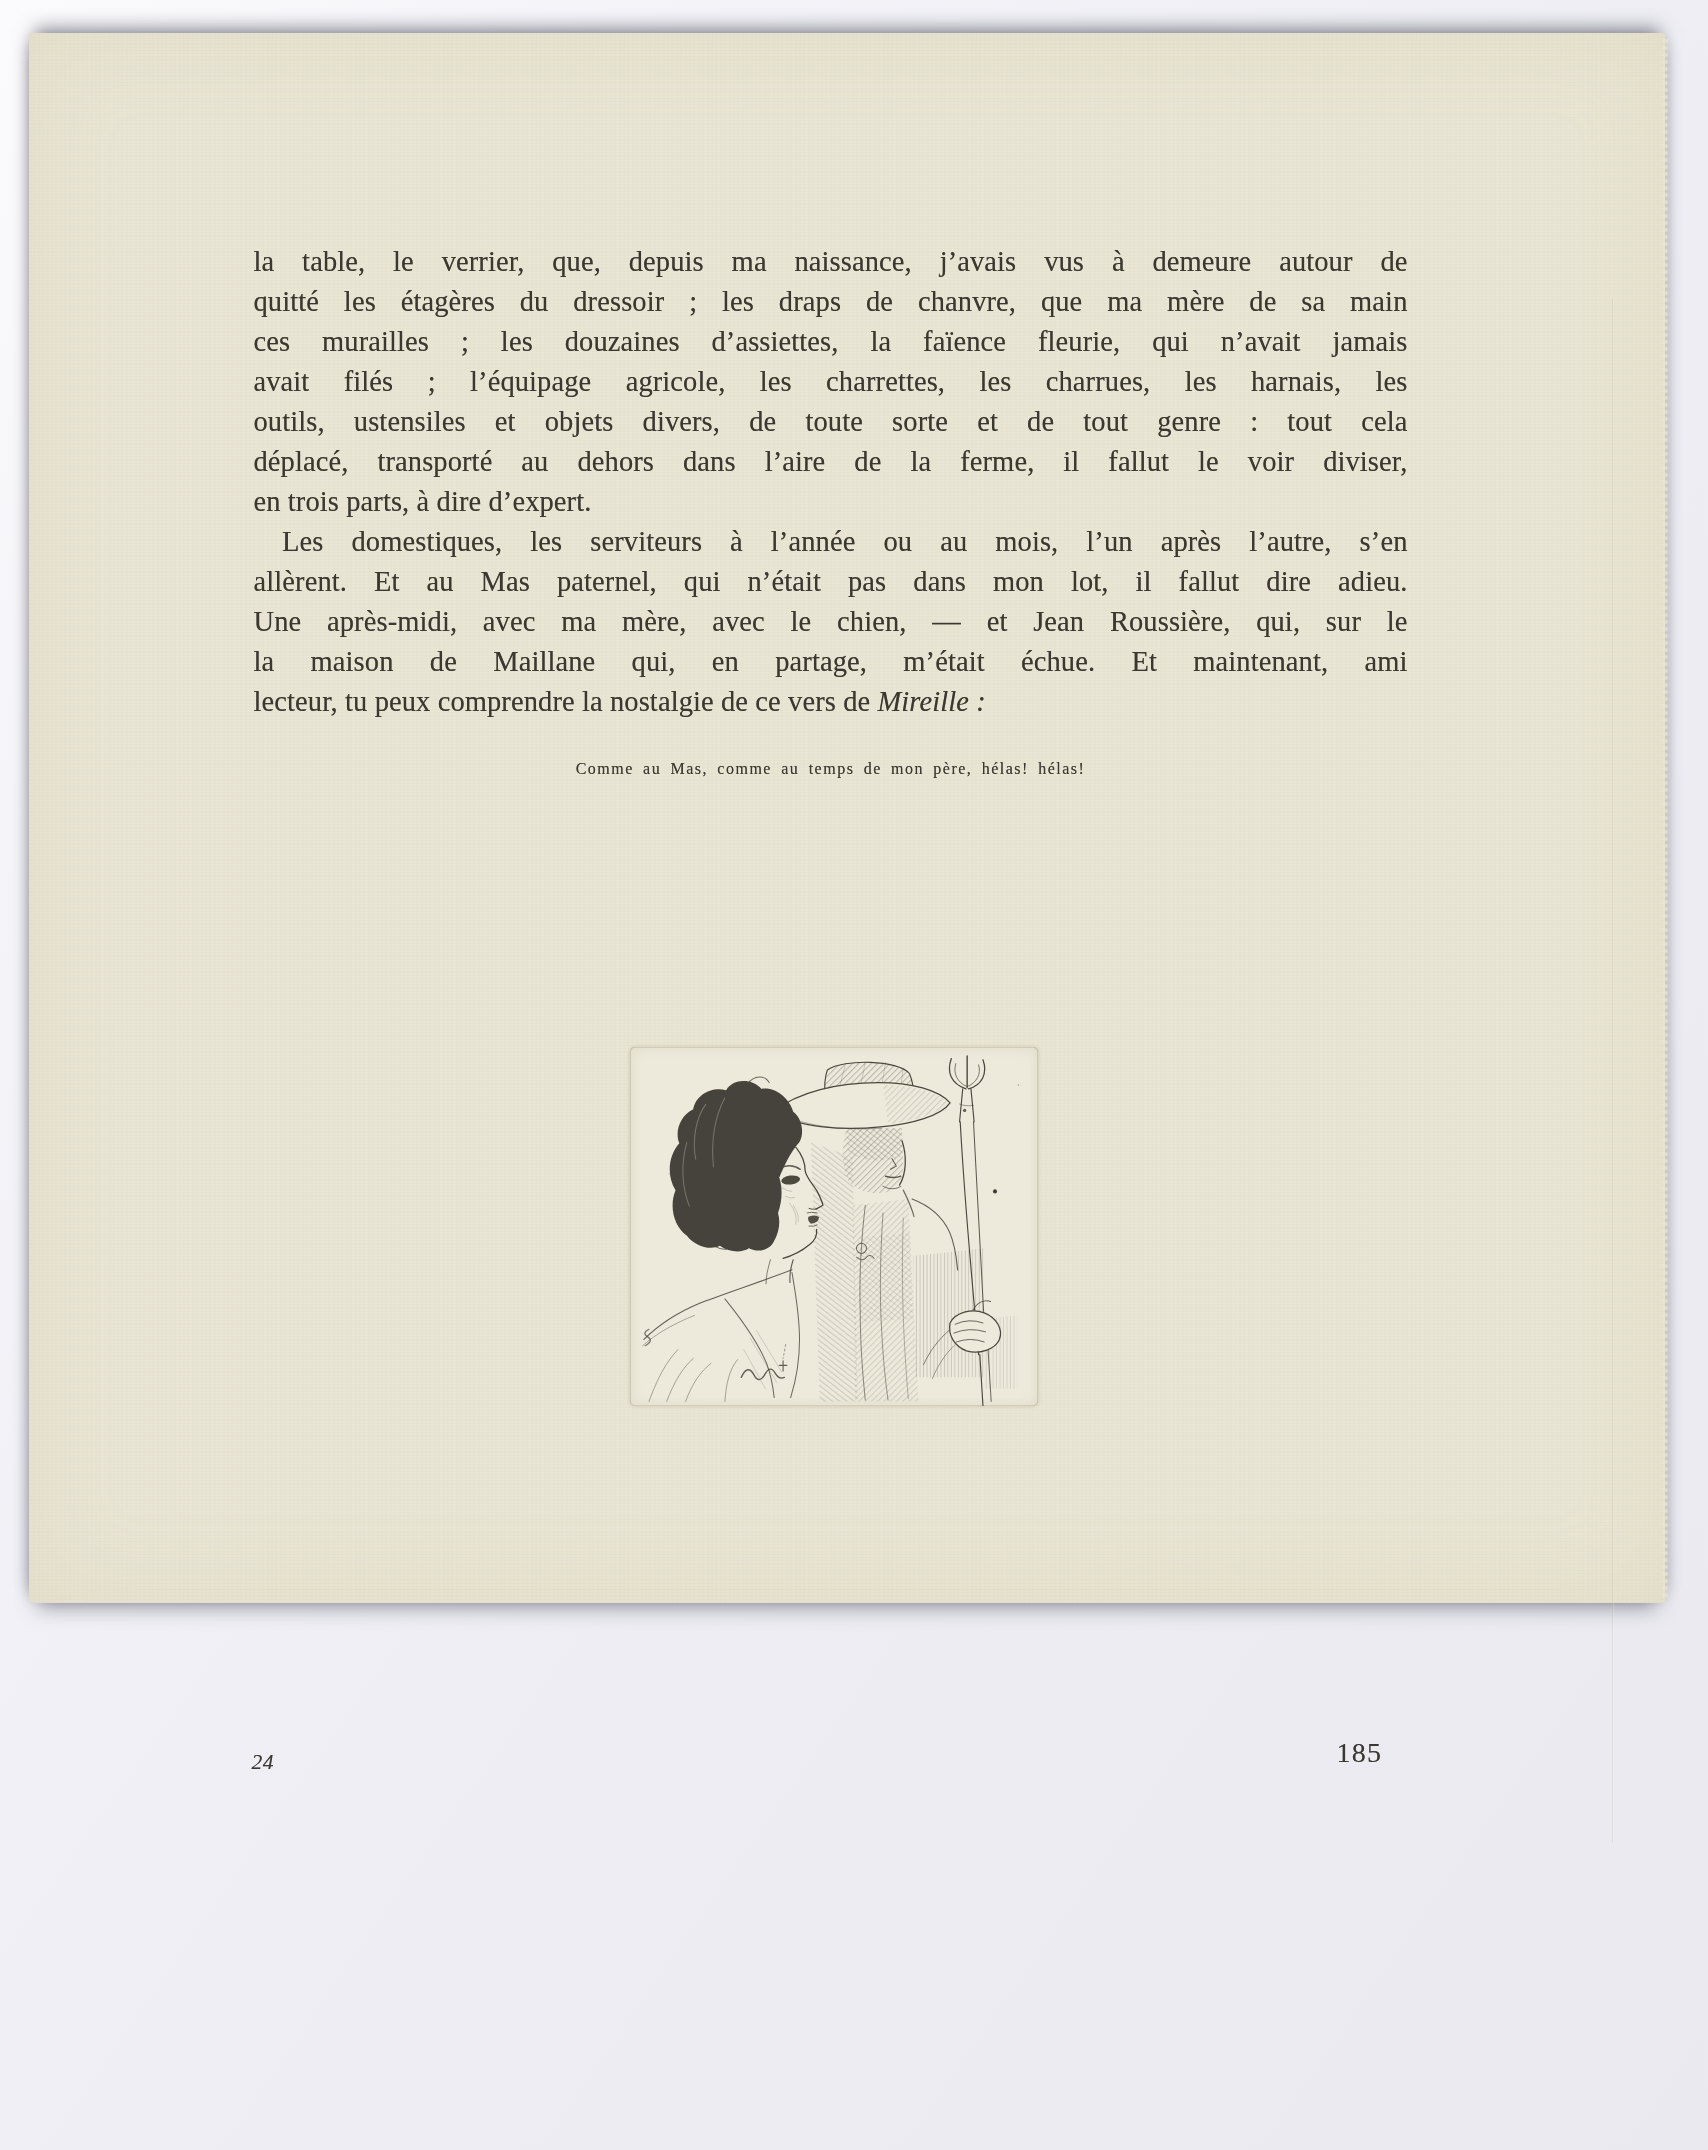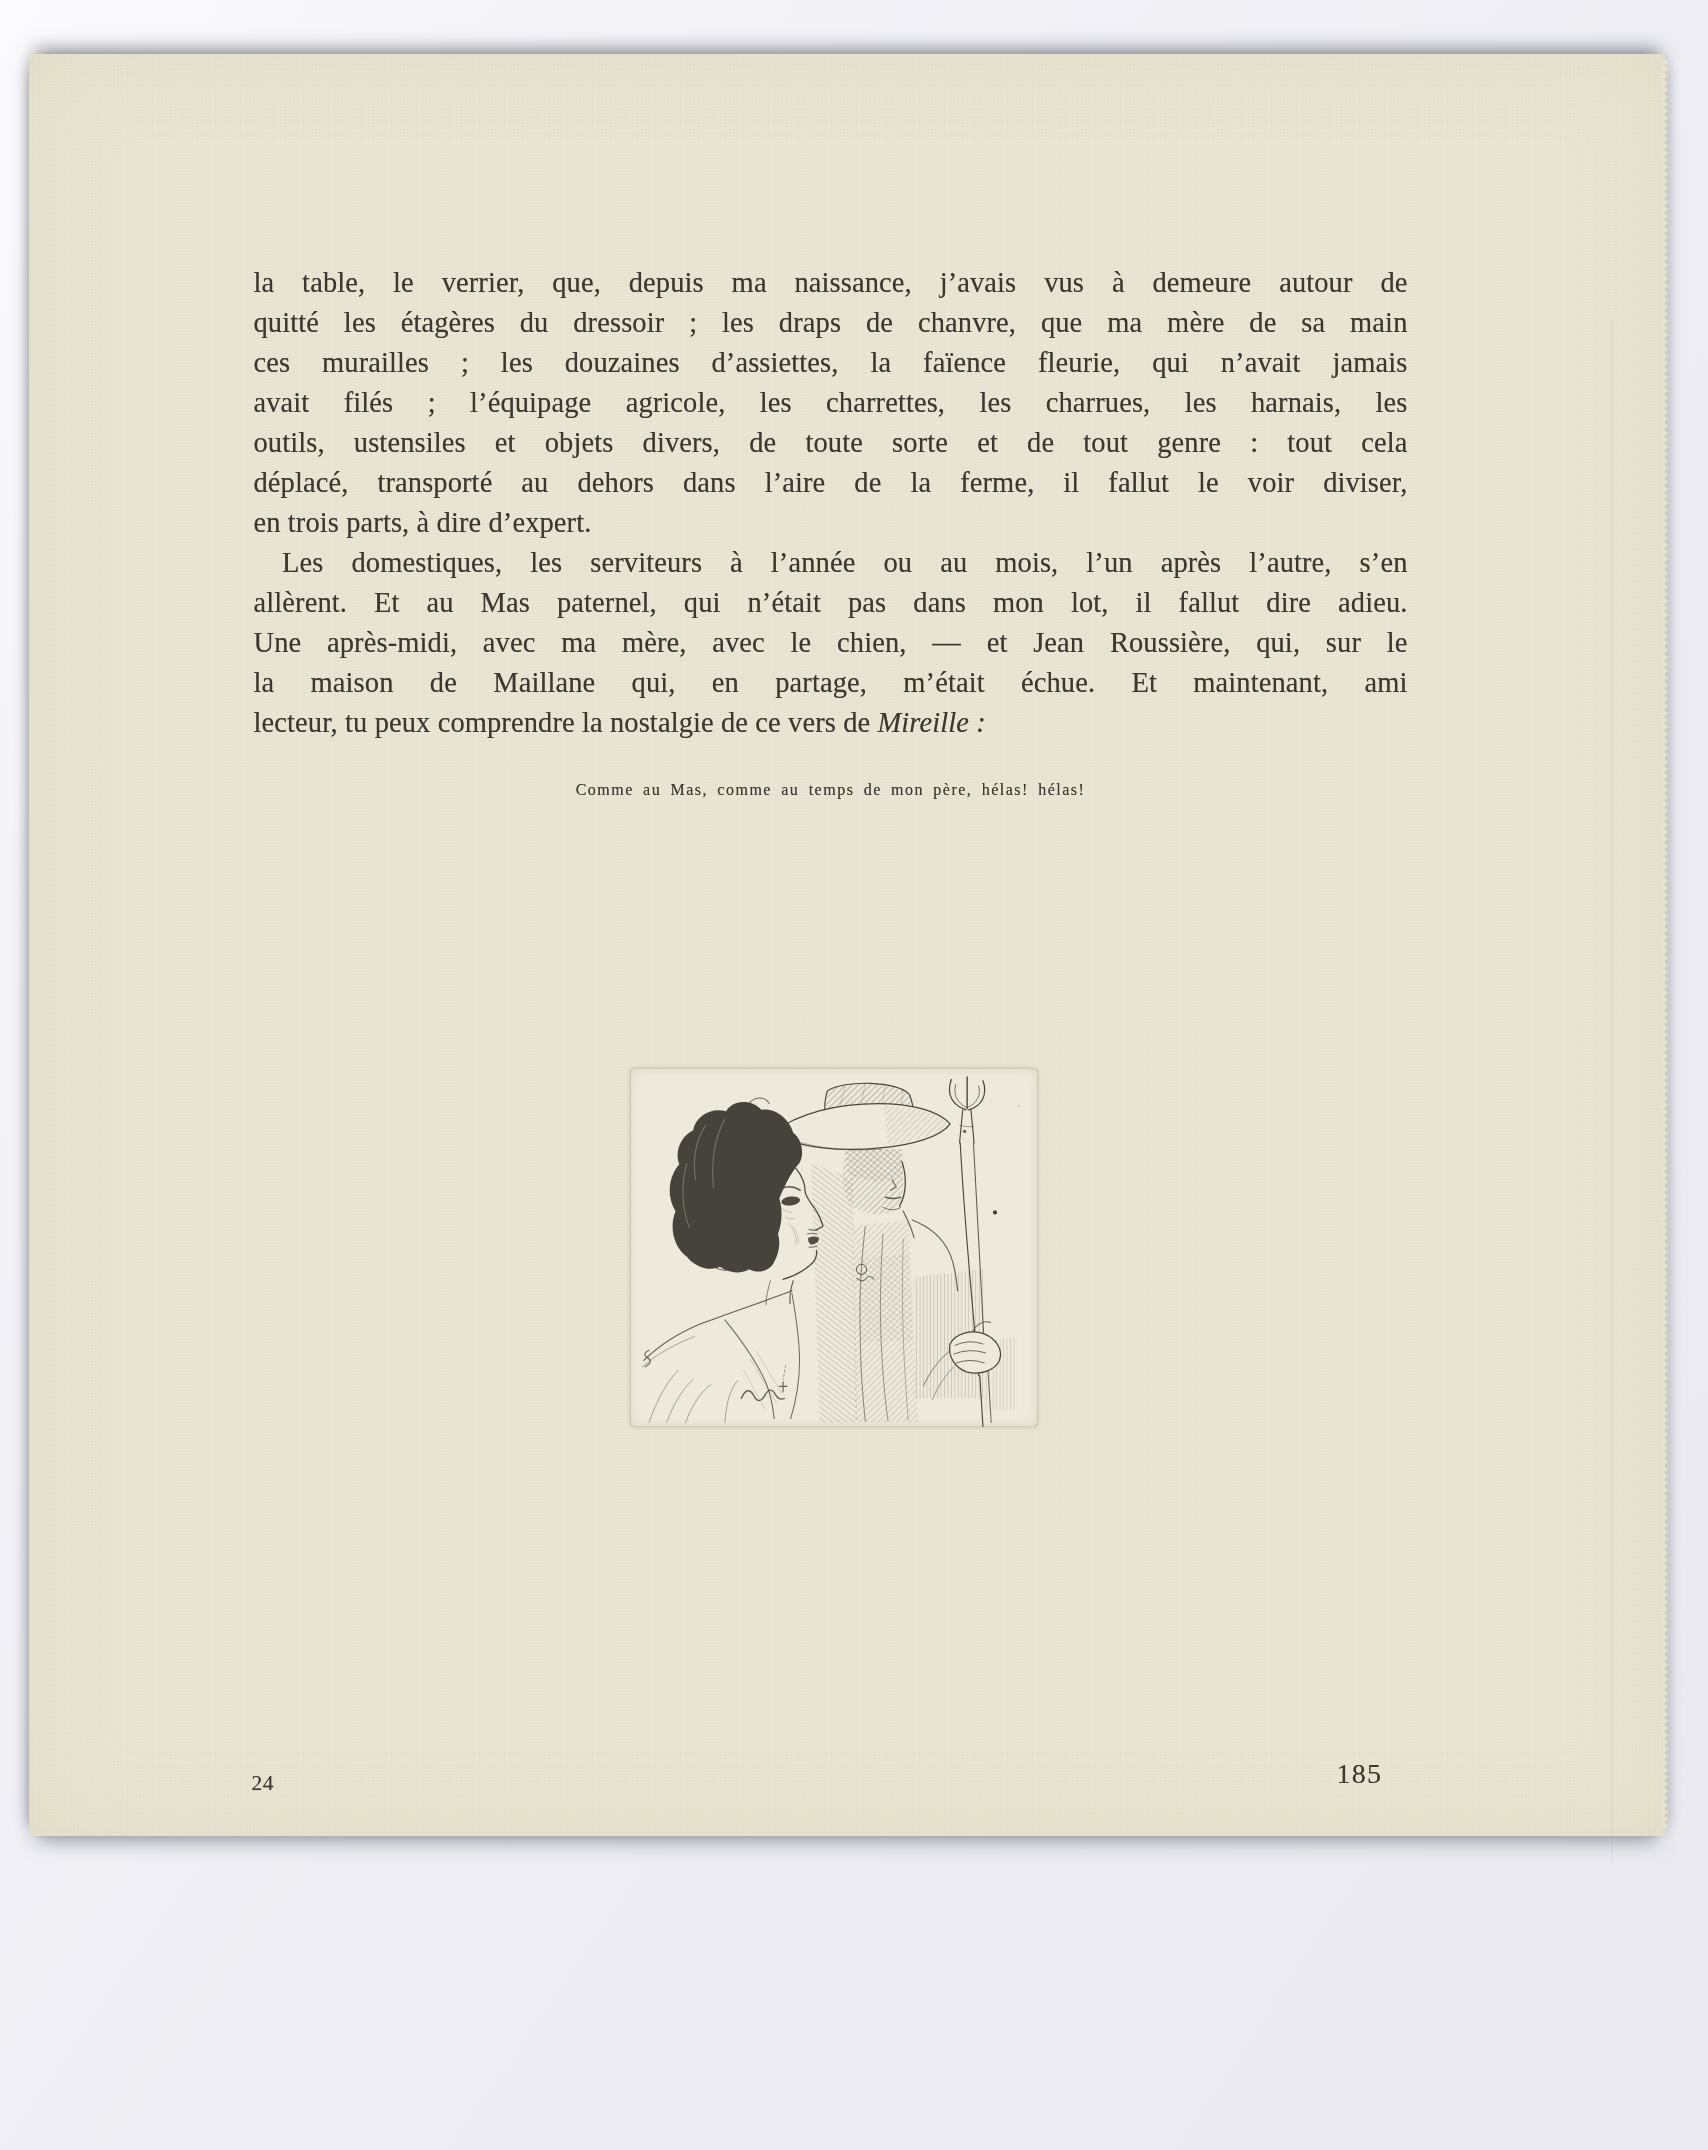--- a/index.html
+++ b/index.html
@@ -5,22 +5,22 @@
   html,body{margin:0;padding:0;}
   .scene{
     position:relative;
     width:1709px;height:2151px;
     background:linear-gradient(125deg,#fbfbfd 0%,#f3f3f8 22%,#ededf3 55%,#e9e9ef 100%);
     overflow:hidden;
     font-family:"Liberation Serif", serif;
   }
   .paper{
     position:absolute;
-    left:28.5px;top:54px;
-    width:1636px;height:1782px;
+    left:28.5px;top:33px;
+    width:1636px;height:1570px;
     background-color:#e9e5d3;
     background-image:
       repeating-linear-gradient(0deg, rgba(140,128,92,0.018) 0 1.3px, rgba(255,255,255,0.02) 1.3px 3.2px),
       repeating-linear-gradient(90deg, rgba(140,128,92,0.014) 0 1.9px, rgba(255,255,255,0.015) 1.9px 4.4px);
     border-radius:2.5px;
     box-shadow:
       0 -11.4px 16.4px -6.3px rgba(84,84,98,0.60),
       0 12.7px 19px -7.6px rgba(84,84,98,0.55),
       -7.6px 0 14px -8.9px rgba(84,84,98,0.45),
       7.6px 0 14px -8.9px rgba(84,84,98,0.45),
@@ -62,21 +62,21 @@
     box-shadow:
       inset 0 0 0 0.6px rgba(112,102,78,0.32),
       inset 0 0 12.7px rgba(140,124,90,0.16),
       0 0 3.8px rgba(150,140,112,0.38);
   }
   .plate svg{display:block;width:100%;height:100%;}
   .footer-num{
     position:absolute;color:#3b3831;
     text-shadow:0 0 0.4px rgba(59,56,49,0.5);
   }
-  .sig{left:223px;top:1717px;font-size:21.5px;letter-spacing:0.6px;}
+  .sig{left:223px;top:1717px;font-size:21.5px;letter-spacing:0.6px;font-style:italic;}
   .folio{left:1308px;top:1704px;font-size:28px;letter-spacing:1.3px;}
   .ink{stroke:#4a473e;fill:none;stroke-linecap:round;stroke-linejoin:round;}
 </style>
 </head>
 <body>
 
 <div class="scene">
   <div class="paper">
     <div class="crease"></div>
 

